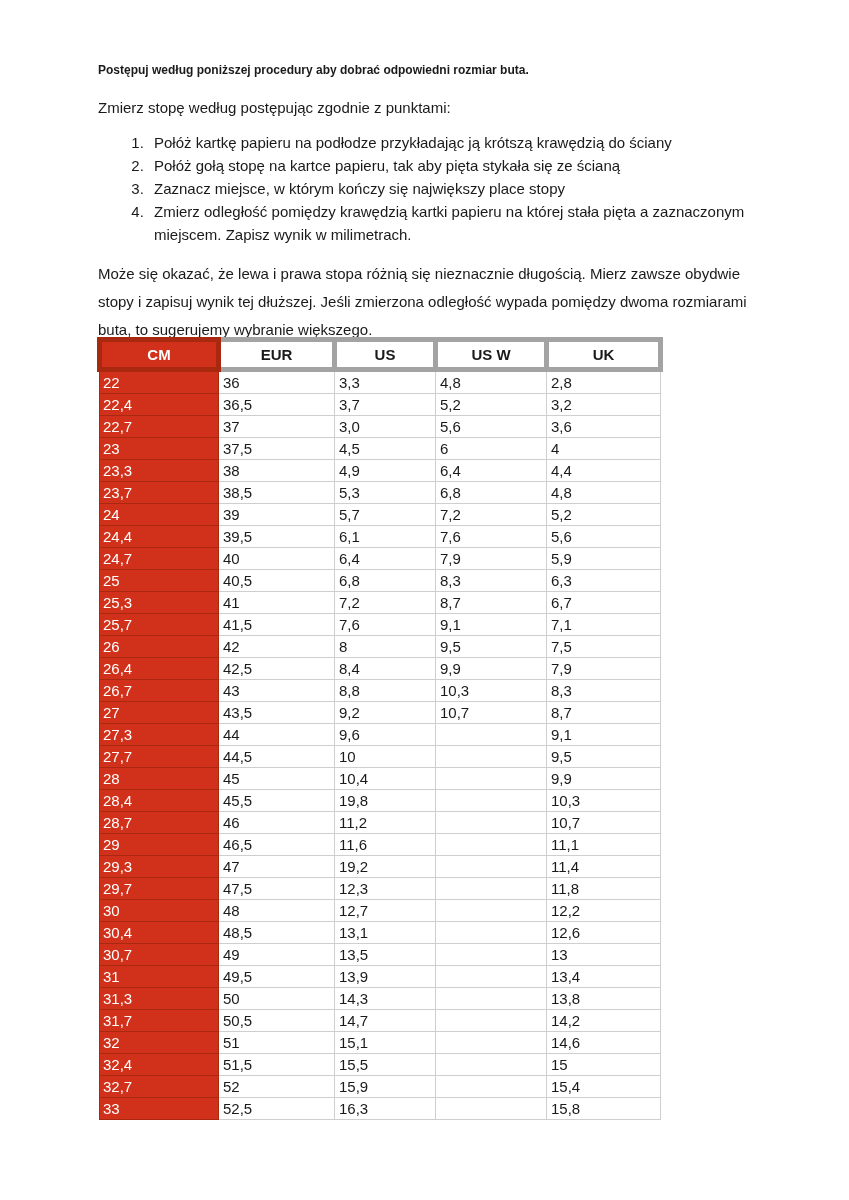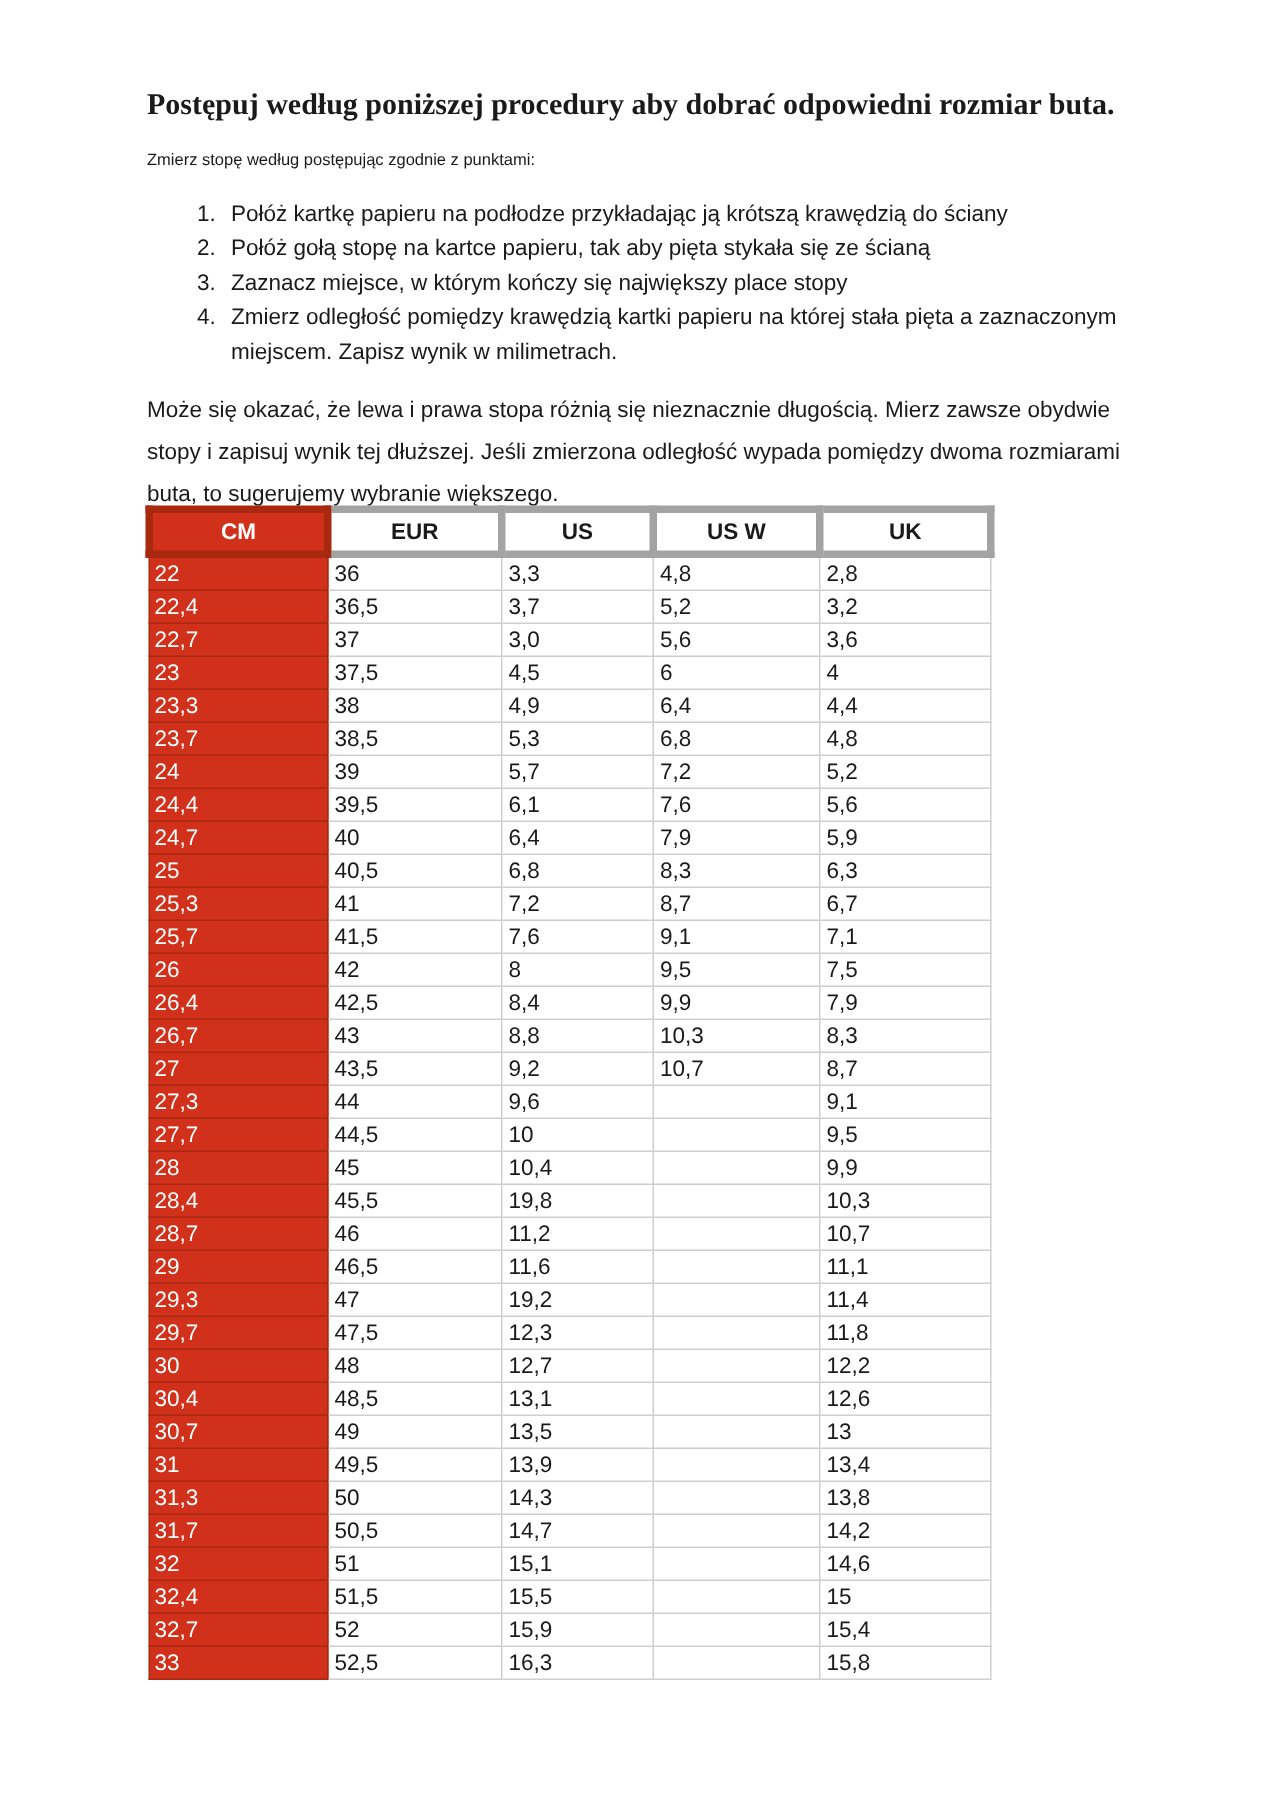--- a/index.html
+++ b/index.html
@@ -17,28 +17,27 @@
     overflow: hidden;
   }
   .text-block {
     position: absolute;
     left: 98px;
     top: 60px;
     width: 660px;
   }
   .doc-title {
     margin: 0 0 16px 0;
-    font-size: 20px;
+    font-size: 12px;
     font-weight: bold;
     line-height: 21px;
-    font-family: Liberation Serif, serif;
   }
   .doc-intro {
     margin: 0 0 13px 0;
-    font-size: 11px;
+    font-size: 15px;
     line-height: 21px;
   }
   .steps-list {
     margin: 0 0 14px 0;
     padding: 0 0 0 50px;
     font-size: 15px;
   }
   .steps-list li {
     line-height: 23px;
     padding-left: 6px;

